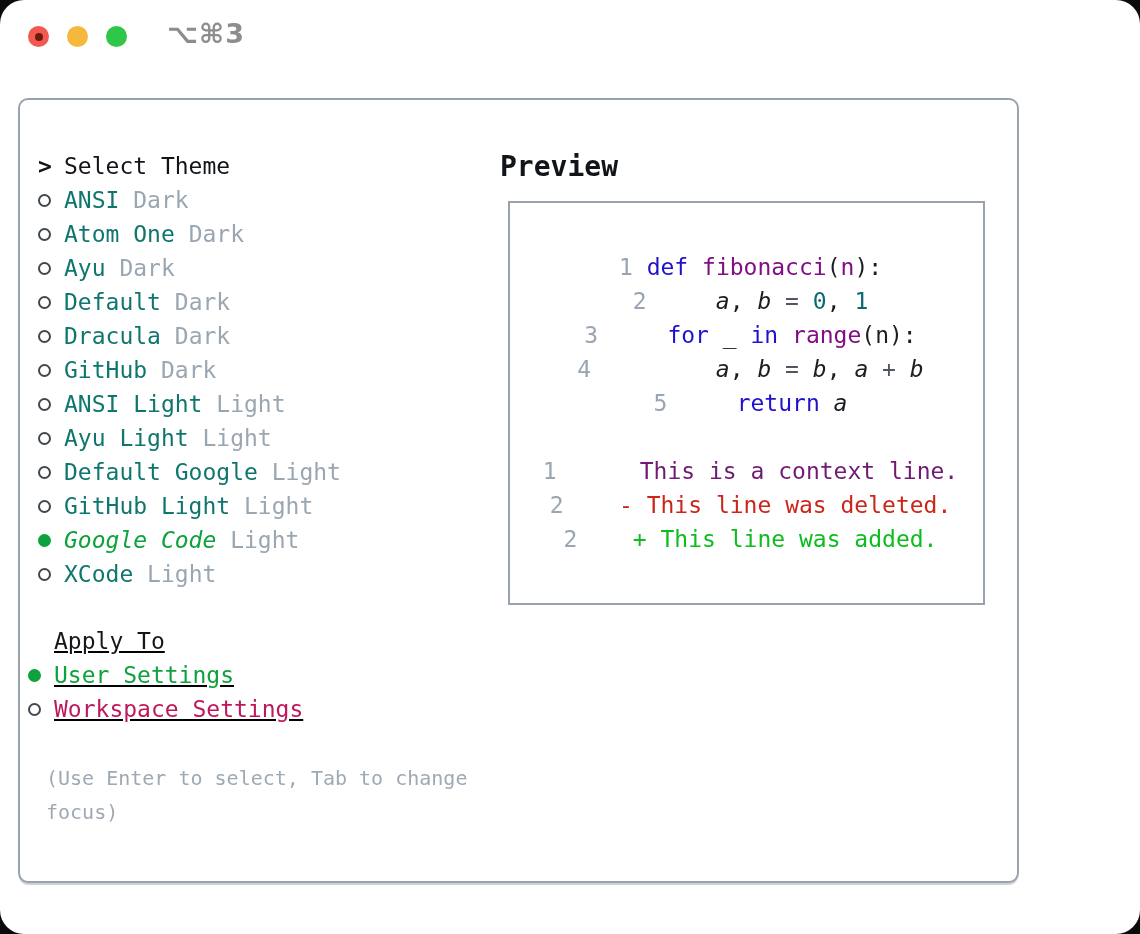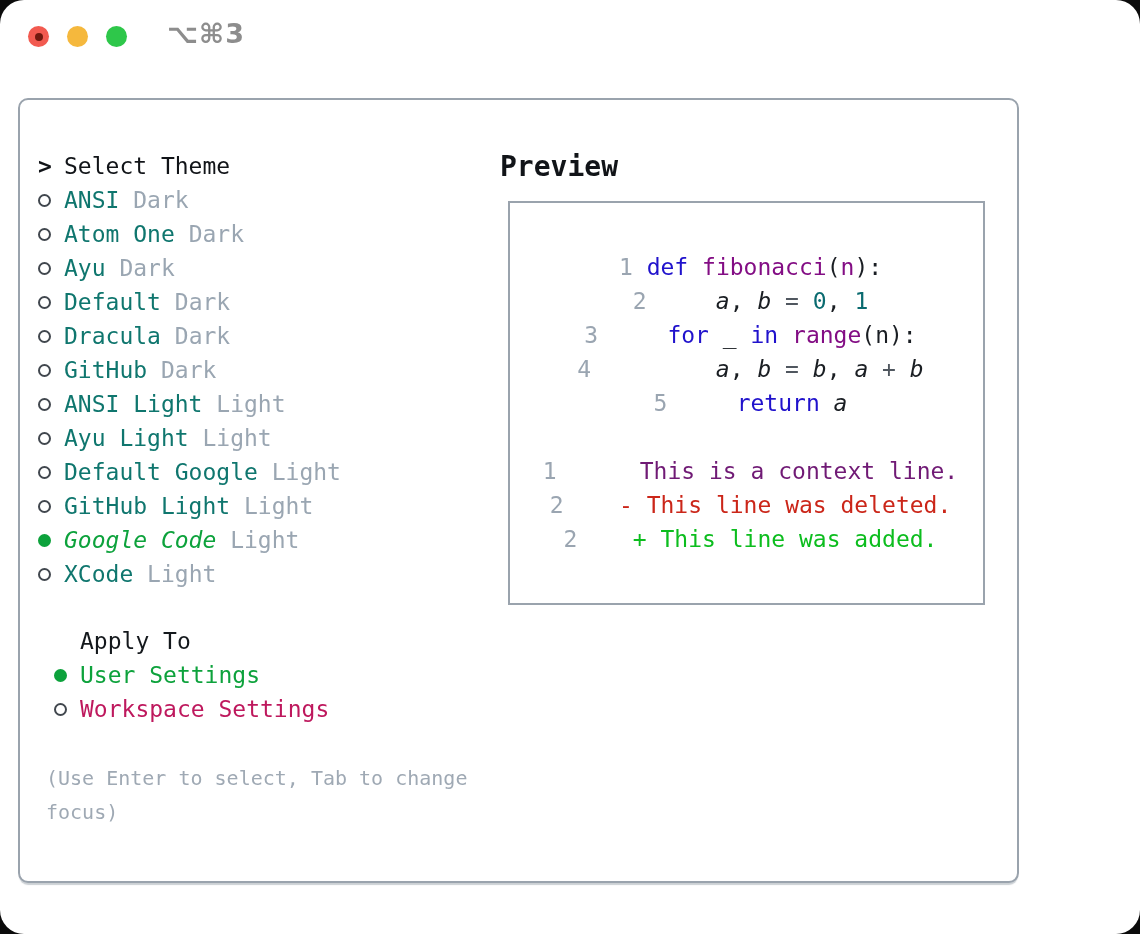--- a/index.html
+++ b/index.html
@@ -38,21 +38,21 @@
   .row{height:34px;display:flex;align-items:center;white-space:pre;font-size:23px;}
   .markercol{width:26px;display:flex;align-items:center;flex:none;}
   .prompt{font-weight:700;color:#111418;}
   .radio{width:13px;height:13px;border-radius:50%;border:2px solid #41474e;box-sizing:border-box;}
   .radio.sel{background:#0da23c;border-color:#0da23c;}
   .list{position:absolute;left:18px;top:49px;}
   .hdr{font-weight:400;color:#111418;}
   .tname{color:#0f766e;font-weight:500;}
   .tname.selgreen{color:#0da23c;font-style:italic;}
   .tvariant{color:#9aa6b2;}
-  .applyblk{position:absolute;left:34px;top:524px;}
+  .applyblk{position:absolute;left:8px;top:524px;text-decoration:underline;}
   .applyhdr{color:#14181c;font-weight:500;padding-left:26px;}
   .optname{color:#be185d;font-weight:500;}
   .optname.selgreen{color:#0da23c;}
   .hint{
     position:absolute;left:26px;top:661px;width:432px;
     font-size:20px;line-height:34px;color:#9fa9b4;
   }
   
   .prevlabel{position:absolute;left:480px;top:49px;height:34px;display:flex;align-items:center;
     font-size:28px;font-weight:700;color:#111418;}

